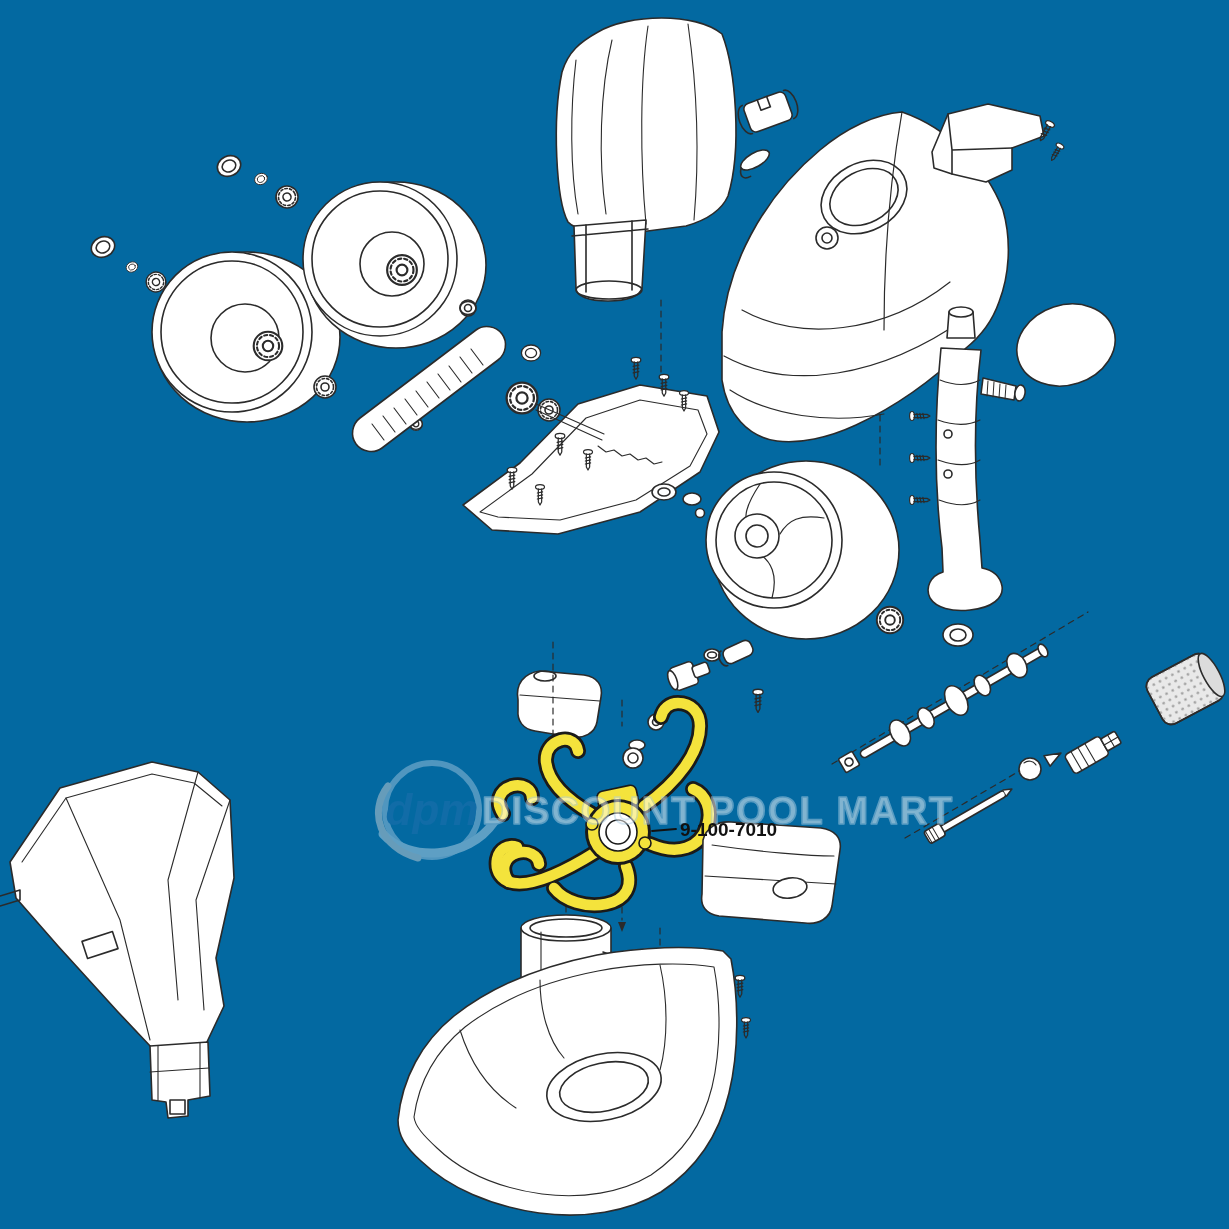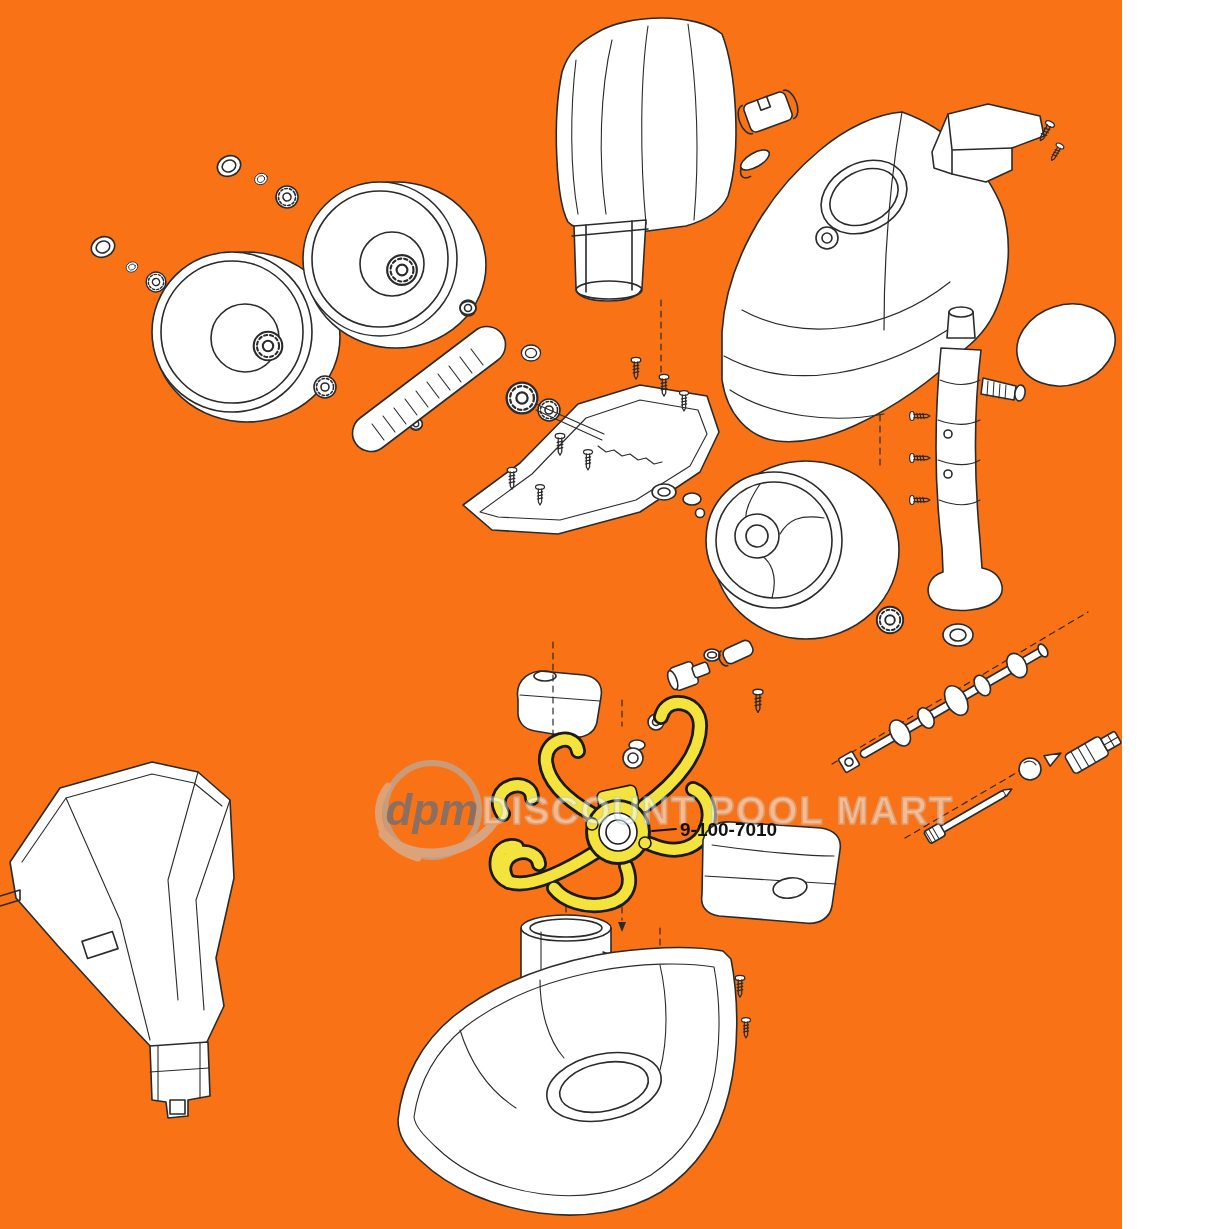--- a/index.html
+++ b/index.html
@@ -1,16 +1,16 @@
 <!DOCTYPE html>
 <html><head>
 <meta charset="utf-8">
 <style>
   html,body{margin:0;padding:0;background:#fff;}
-  .stage{position:relative;width:1122px;height:1229px;background:#f97316;overflow:hidden;
+  .stage{position:relative;width:1229px;height:1229px;background:#0369a1;overflow:hidden;
          font-family:"Liberation Sans", sans-serif;text-decoration:underline;}
   svg{display:block;}
   text{font-family:"Liberation Sans", sans-serif;}
   .callout-text{font-weight:bold;font-size:19px;fill:#111;}
   .wm-big{font-weight:bold;font-size:38px;letter-spacing:2px;}
   .wm-logo{font-weight:bold;font-style:italic;font-size:44px;}
 </style>
 </head>
 <body>
 

